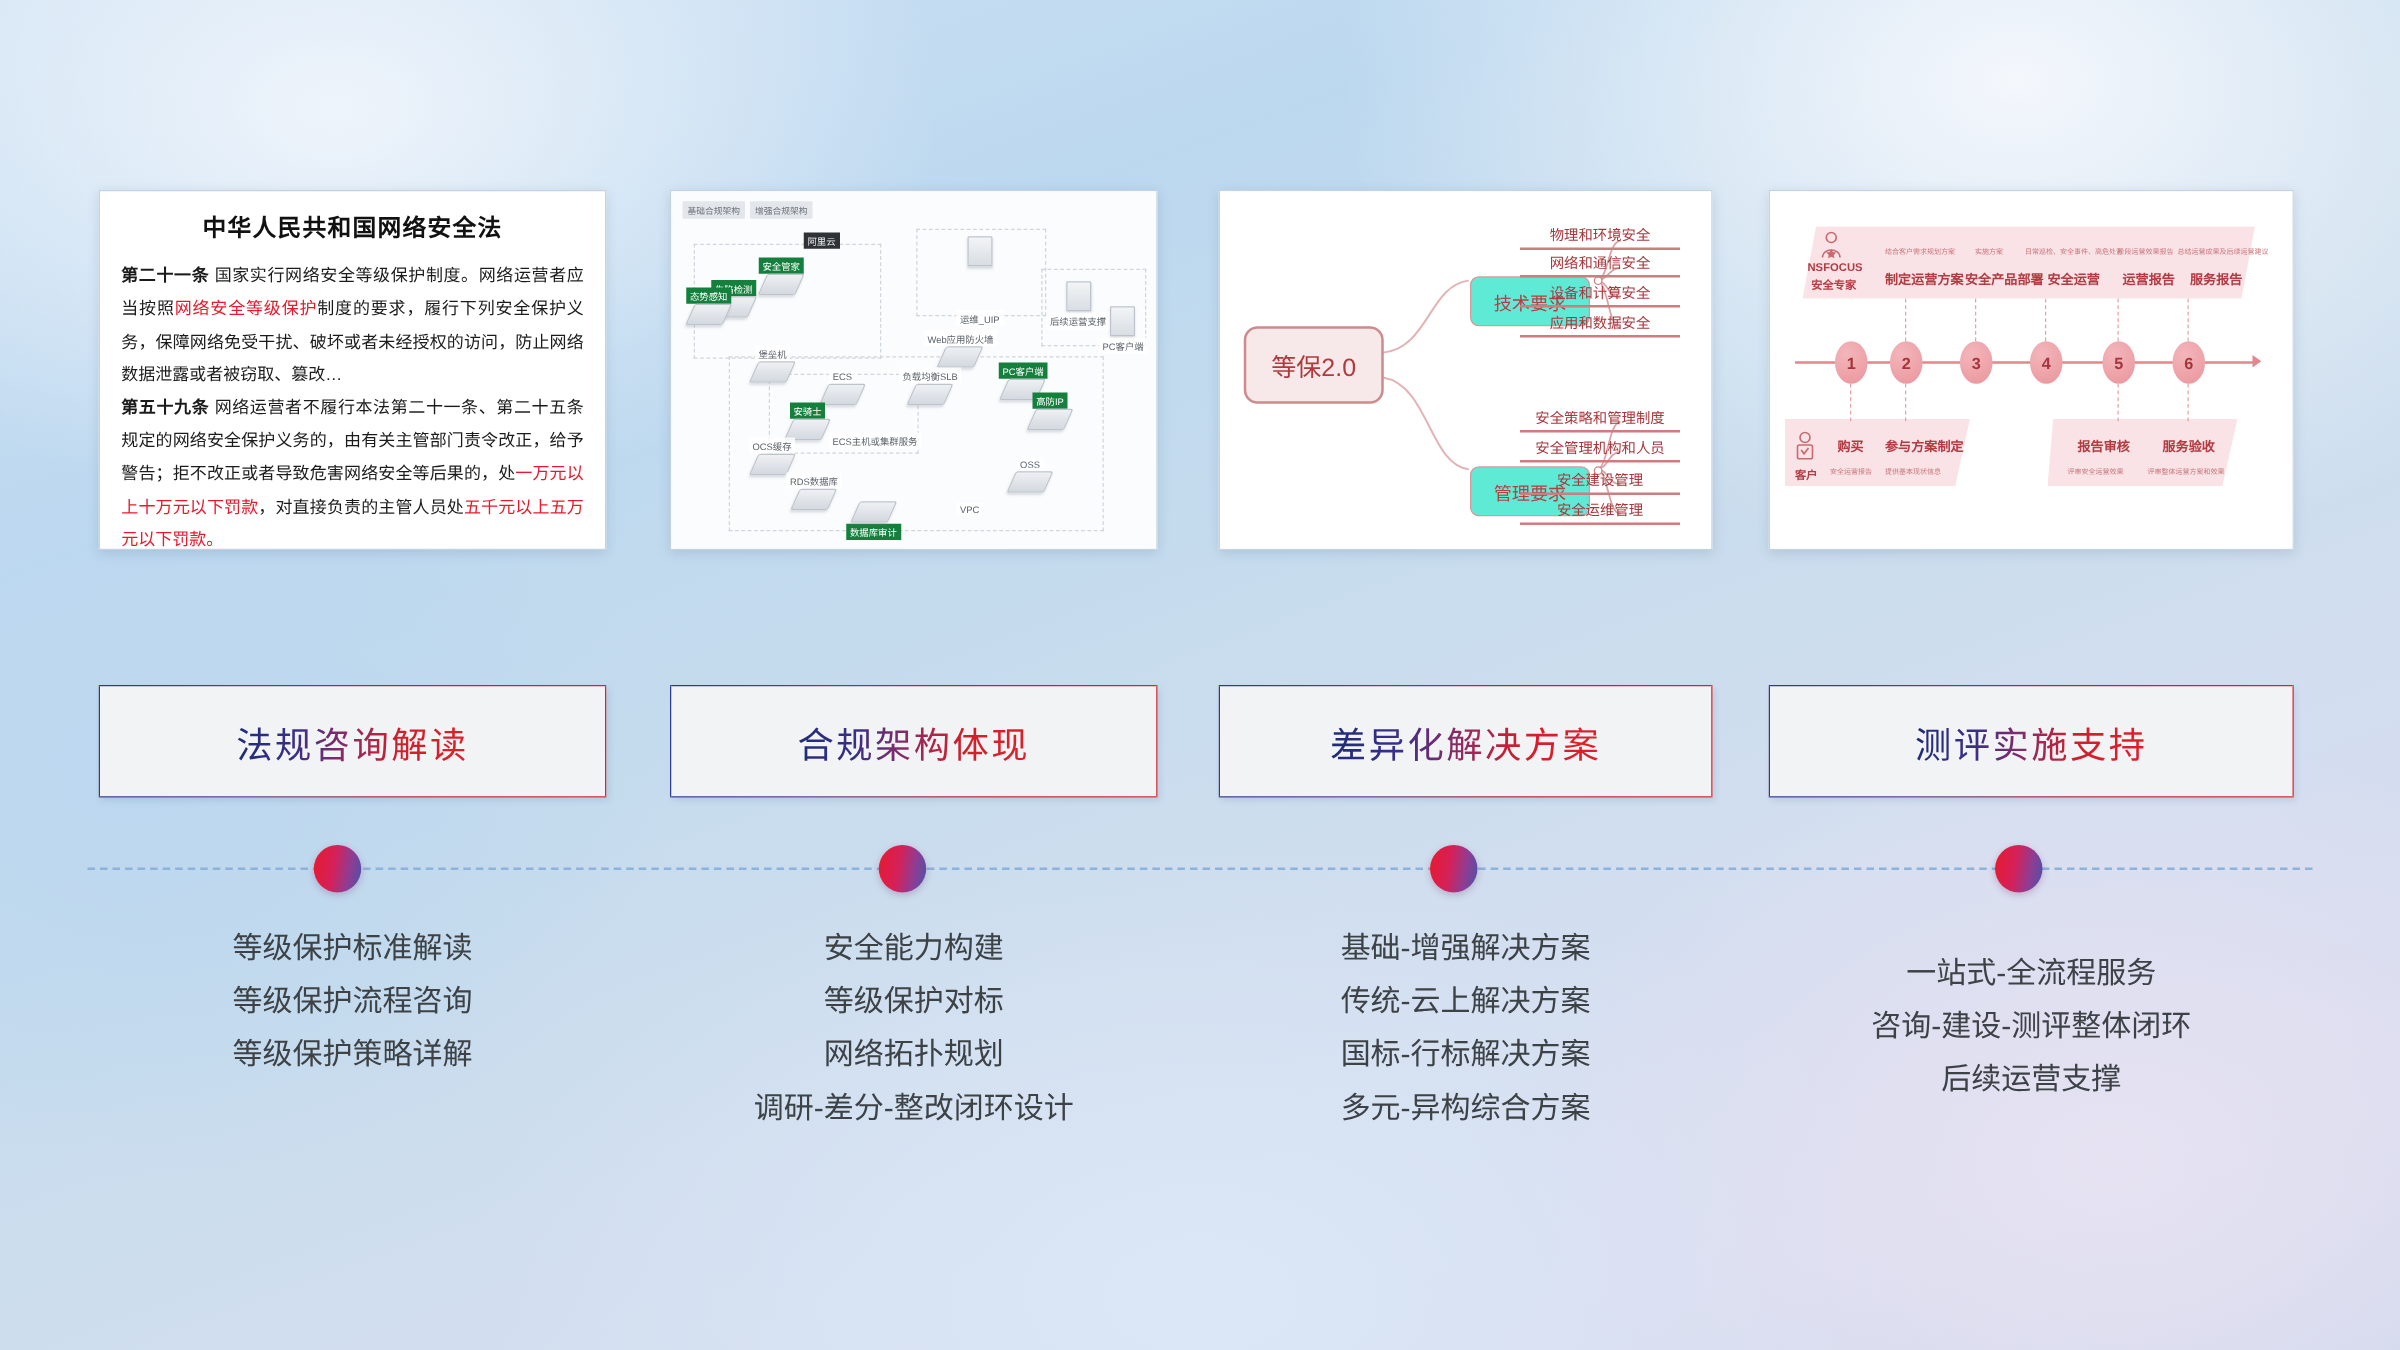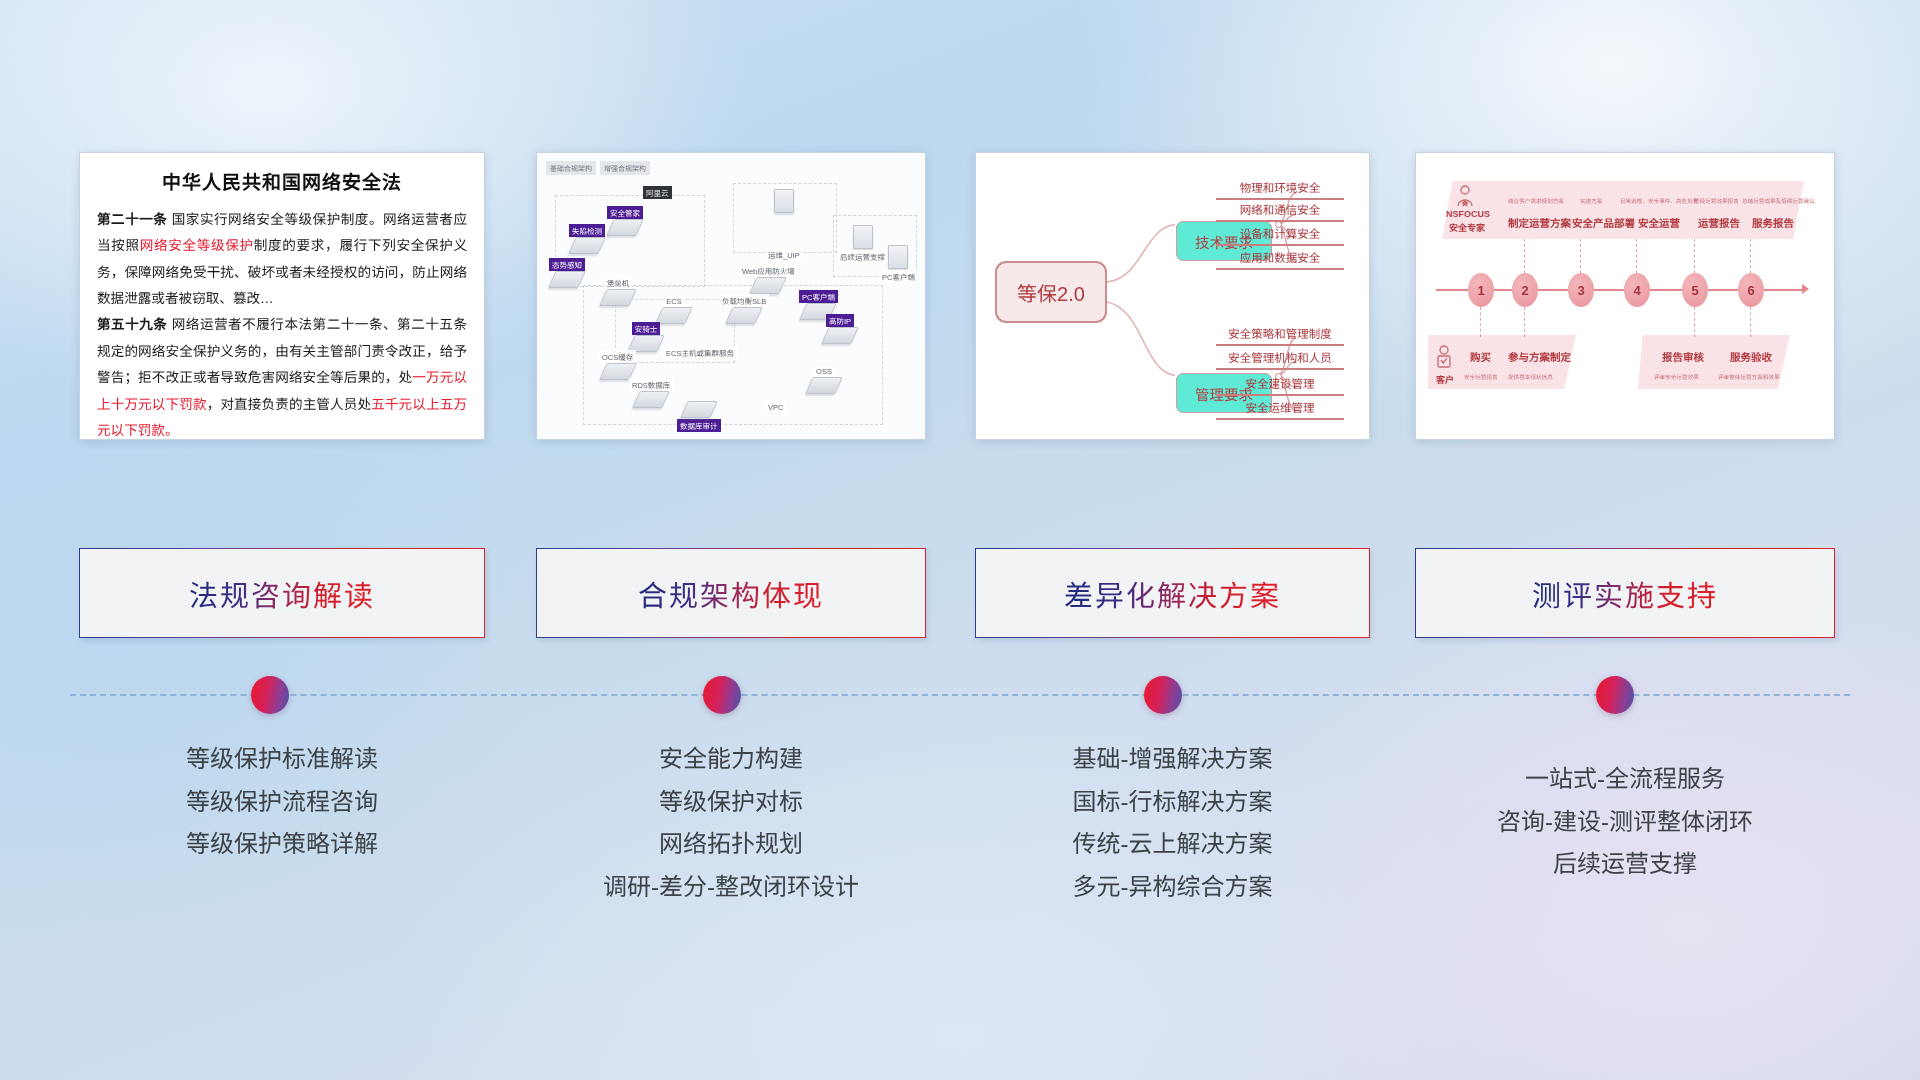--- a/index.html
+++ b/index.html
@@ -45,21 +45,21 @@
   .arch .zone{position:absolute;border:1px dashed #cfd6de;}
   .arch .node{position:absolute;display:flex;flex-direction:column;align-items:center;}
   .arch .chip{
     width:30px;height:17px;background:linear-gradient(180deg,#eef0f3,#d4d9e0);
     border:1px solid #bcc3cc;border-radius:2px;
     transform:skewX(-24deg) rotate(0deg);
     box-shadow:0 2px 2px rgba(120,130,145,.25);
   }
   .arch .chip.srv{width:20px;height:24px;transform:none;border-radius:1px;background:linear-gradient(180deg,#f2f4f6,#d9dee4);}
   .arch .lbl{font-size:7.5px;color:#5c636b;background:rgba(255,255,255,.82);padding:1px 3px;white-space:nowrap;margin-top:1px;}
-  .arch .lbl.dk{background:#4c1d95;color:#fff;}
+  .arch .lbl.dk{background:#15803d;color:#fff;}
   .arch .lbl.blk{background:#2f3338;color:#e8eaec;}
 
   
   .mm{position:relative;width:100%;height:100%;background:#fff;}
   .mm .root{
     position:absolute;left:19px;top:108px;width:112px;height:62px;
     border:2px solid #cd8b8d;border-radius:11px;background:#f7e8e9;
     display:flex;align-items:center;justify-content:center;
     font-size:20px;color:#b03a3e;
   }
@@ -181,21 +181,21 @@
           <span class="lbl blk">阿里云</span>
         </div>
         <div class="node" style="left:70px;top:52px;">
           <span class="lbl dk">安全管家</span>
           <div class="chip"></div>
         </div>
         <div class="node" style="left:32px;top:70px;">
           <span class="lbl dk">失陷检测</span>
           <div class="chip"></div>
         </div>
-        <div class="node" style="left:12px;top:104px;">
+        <div class="node" style="left:12px;top:76px;">
           <span class="lbl dk">态势感知</span>
           <div class="chip"></div>
         </div>
         <div class="node" style="left:66px;top:122px;">
           <span class="lbl">堡垒机</span>
           <div class="chip"></div>
         </div>
 
         <div class="node" style="left:228px;top:36px;gap:34px;">
           <div class="chip srv"></div>
@@ -387,22 +387,22 @@
       <li>等级保护策略详解</li>
     </ul>
     <ul class="col k2">
       <li>安全能力构建</li>
       <li>等级保护对标</li>
       <li>网络拓扑规划</li>
       <li>调研-差分-整改闭环设计</li>
     </ul>
     <ul class="col k3">
       <li>基础-增强解决方案</li>
+      <li>传统-云上解决方案</li>
       <li>国标-行标解决方案</li>
-      <li>传统-云上解决方案</li>
       <li>多元-异构综合方案</li>
     </ul>
     <ul class="col k4">
       <li>一站式-全流程服务</li>
       <li>咨询-建设-测评整体闭环</li>
       <li>后续运营支撑</li>
     </ul>
   </div>
 
 </div>

